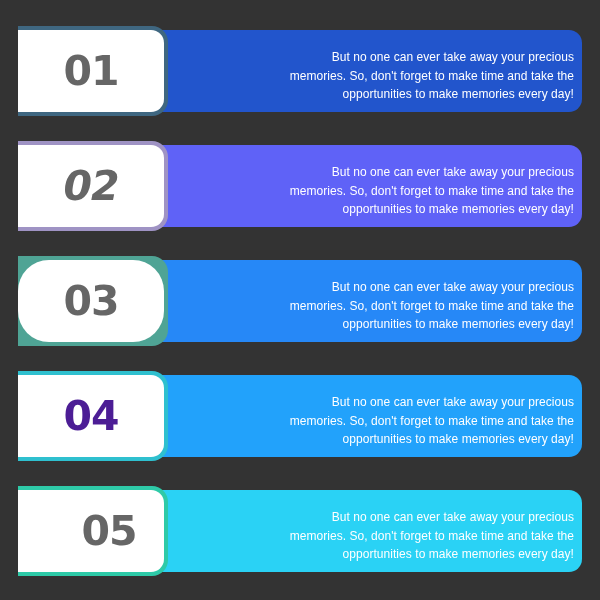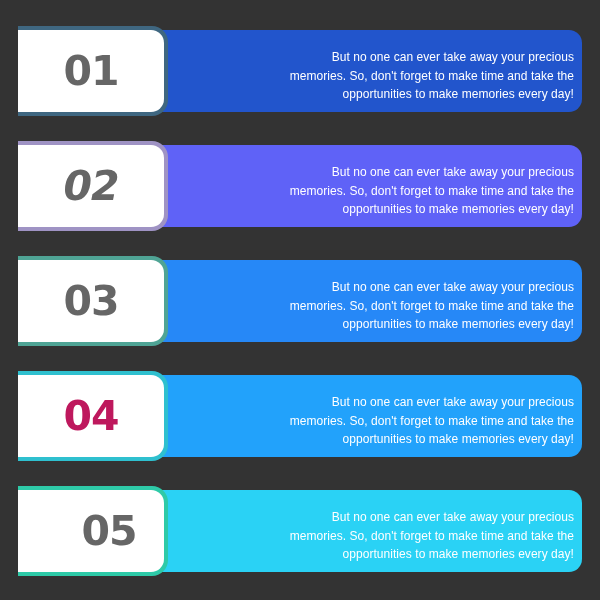--- a/index.html
+++ b/index.html
@@ -105,32 +105,32 @@
       <div class="plate-inner" style="background: rgb(255, 255, 255);">
         <span class="num" style="color: rgb(102, 102, 102); font-style: italic;">02</span>
       </div>
     </div>
     <div class="desc" style="color: rgb(255, 255, 255);">But no one can ever take away your precious memories. So, don't forget to make time and take the opportunities to make memories every day!</div>
   </div>
 
   <div class="row" style="top:256px">
     <div class="bar" style="background: rgb(38, 136, 247);"></div>
     <div class="plate" style="background: rgb(79, 164, 149);">
-      <div class="plate-inner" style="background: rgb(255, 255, 255);">
+      <div class="plate-inner" style="background: rgb(255, 255, 255); border-radius: 31px;">
         <span class="num" style="color: rgb(102, 102, 102);">03</span>
       </div>
     </div>
     <div class="desc" style="color: rgb(255, 255, 255);">But no one can ever take away your precious memories. So, don't forget to make time and take the opportunities to make memories every day!</div>
   </div>
 
   <div class="row" style="top:371px">
     <div class="bar" style="background: rgb(34, 162, 251);"></div>
     <div class="plate" style="background: rgb(47, 192, 207);">
       <div class="plate-inner" style="background: rgb(255, 255, 255);">
-        <span class="num" style="color: #be185d;">04</span>
+        <span class="num" style="color: #4c1d95;">04</span>
       </div>
     </div>
     <div class="desc" style="color: rgb(255, 255, 255);">But no one can ever take away your precious memories. So, don't forget to make time and take the opportunities to make memories every day!</div>
   </div>
 
   <div class="row" style="top:486px">
     <div class="bar" style="background: rgb(42, 210, 245);"></div>
     <div class="plate" style="background: rgb(46, 202, 168);">
       <div class="plate-inner" style="background: rgb(255, 255, 255);">
         <span class="num" style="color: rgb(102, 102, 102); margin-left: 36px;">05</span>

